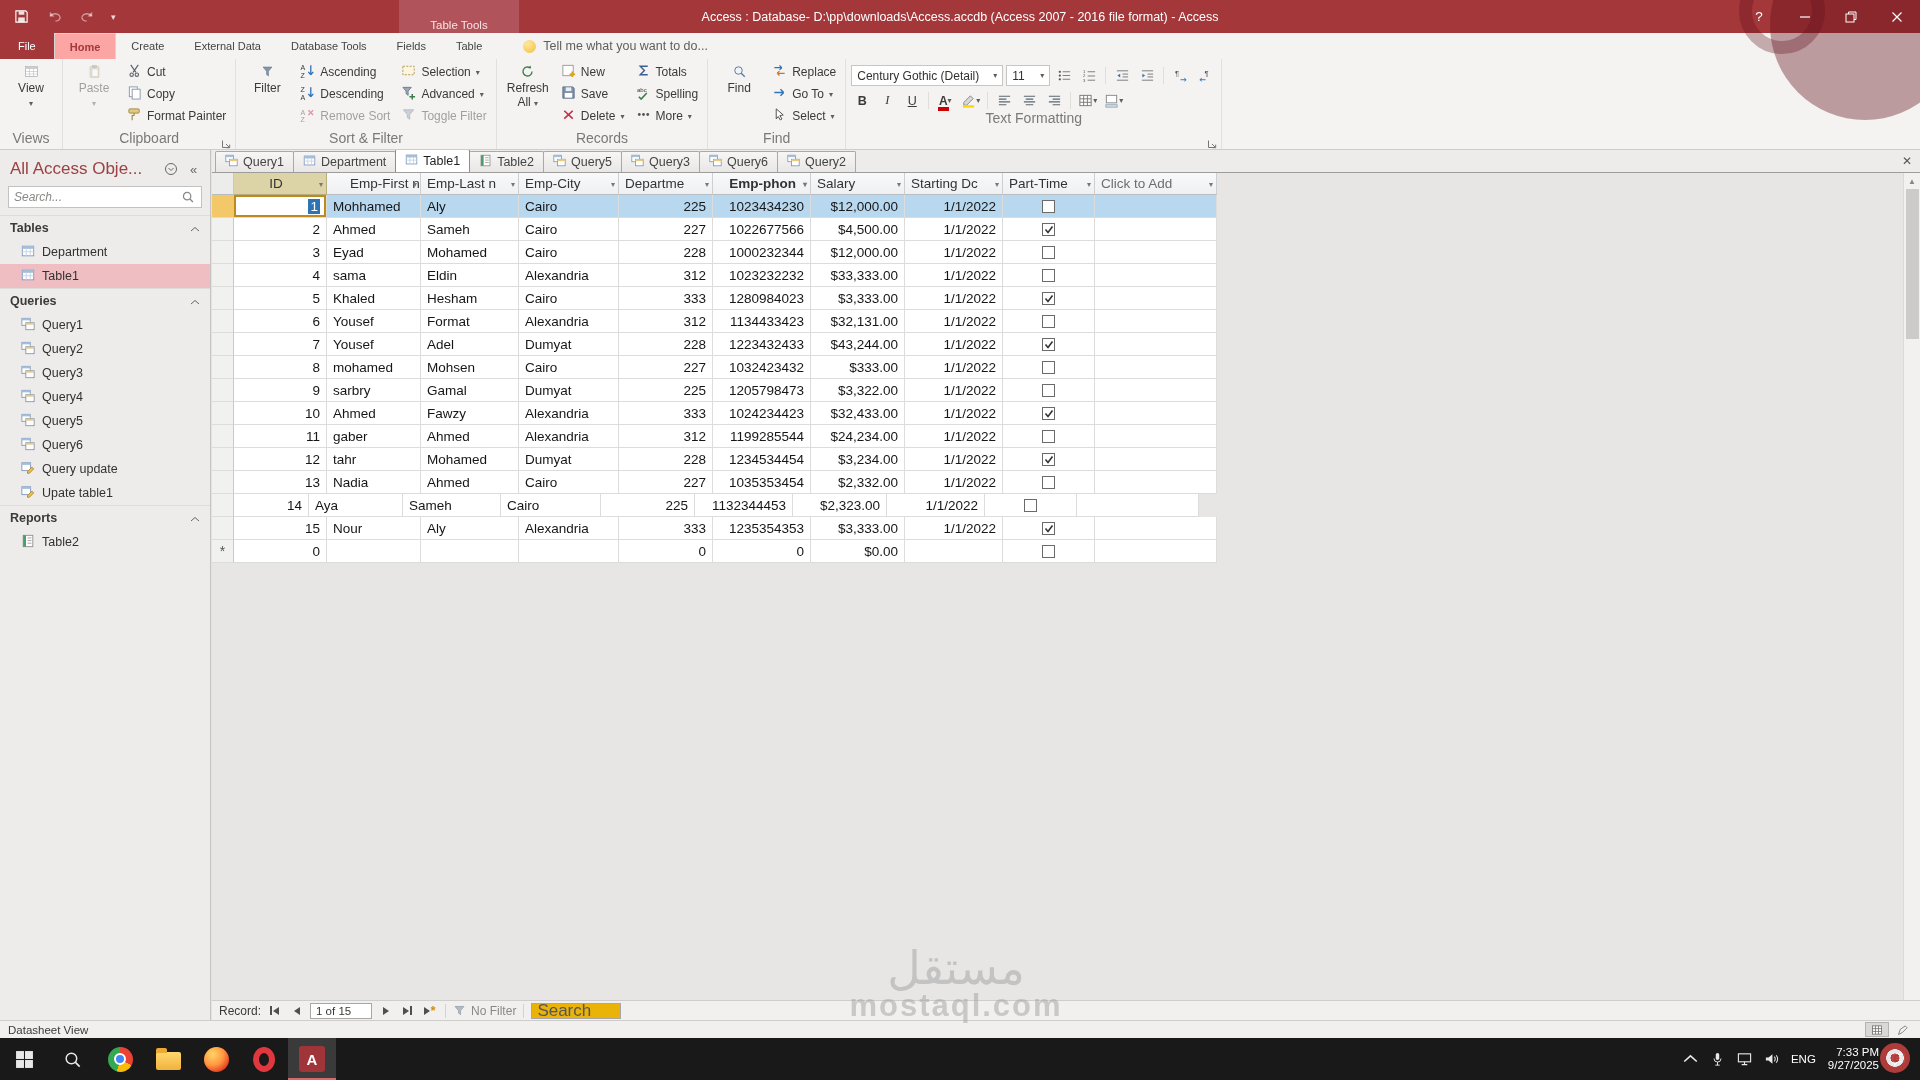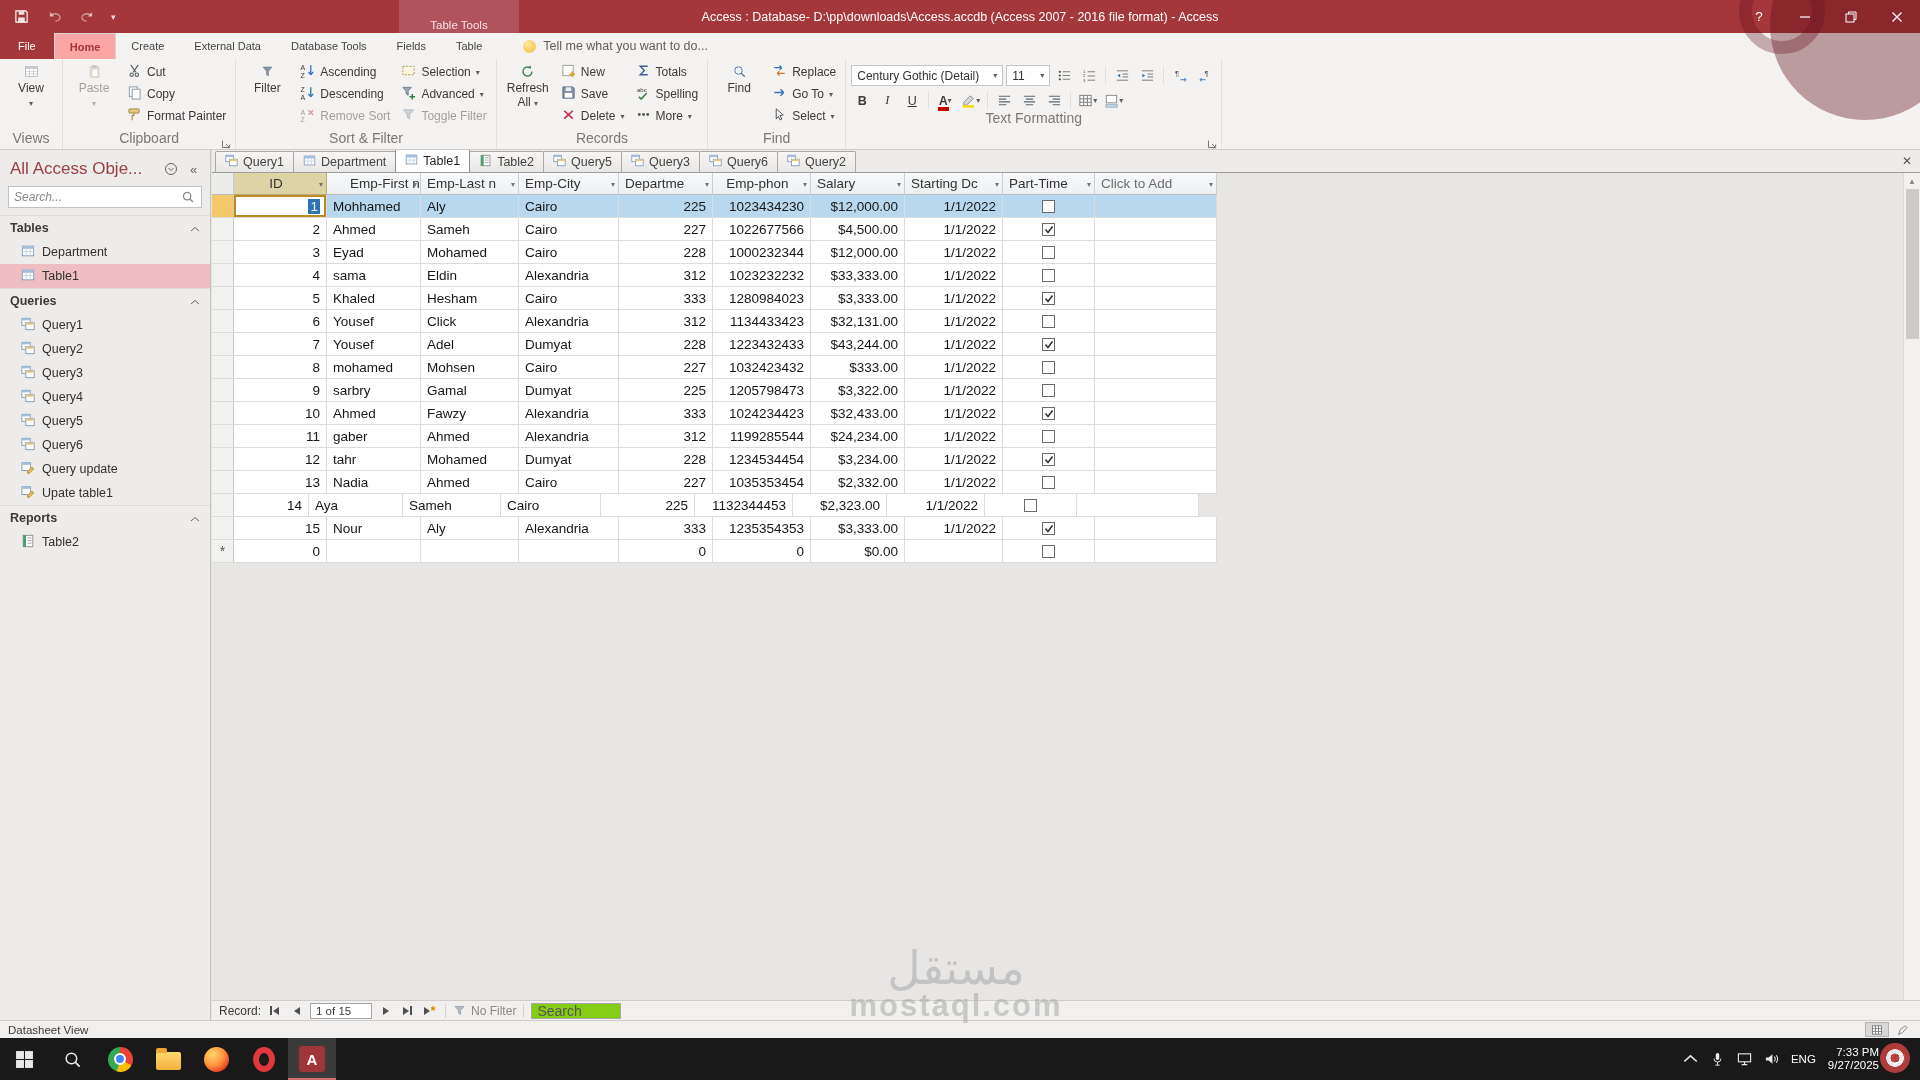--- a/index.html
+++ b/index.html
@@ -109,21 +109,21 @@
 .recordbar{position:absolute;left:0;right:0;bottom:0;height:20px;background:#f1f0ef;border-top:1px solid #cfcdcb;display:flex;align-items:center;gap:5px;padding-left:7px;font-size:12px;color:#3b3a39;}
 .navbtn{display:flex;align-items:center;justify-content:center;width:17px;height:16px;gap:1px;}
 .tri{width:0;height:0;border:4px solid transparent;}
 .tri.tl{border-right:6px solid #4f4f4f;border-left:none;}
 .tri.tr{border-left:6px solid #4f4f4f;border-right:none;}
 .nbar{width:2px;height:9px;background:#4f4f4f;}
 .recpos{width:62px;height:16px;background:#fff;border:1px solid #a9a7a5;font-size:11.5px;display:flex;align-items:center;padding-left:5px;}
 .star{color:#d98c00;font-weight:bold;font-size:13px;line-height:10px;}
 .filterbadge{display:flex;align-items:center;gap:5px;color:#8a8886;}
 .filterbadge svg{width:13px;height:13px;opacity:.7;}
-.recsearch{width:90px;height:16px;background:#84cc16;border:1px solid #a9a7a5;font-size:14px;color:#555;display:flex;align-items:center;padding-left:5px;}
+.recsearch{width:90px;height:16px;background:#eab308;border:1px solid #a9a7a5;font-size:17px;color:#555;display:flex;align-items:center;padding-left:5px;}
 .vsep{width:1px;height:14px;background:#d4d2d0;margin:0 2px;}
 
 
 .statusbar{position:absolute;left:0;right:0;top:1020px;height:18px;background:#f1f0ef;border-top:1px solid #cfcdcb;display:flex;align-items:center;font-size:11.5px;color:#3b3a39;padding-left:8px;z-index:2;}
 .sb-right{margin-left:auto;display:flex;gap:2px;margin-right:5px;}
 .sb-btn{width:24px;height:15px;display:flex;align-items:center;justify-content:center;}
 .sb-btn svg{width:12px;height:12px;}
 .sb-btn.on{background:#dad8d6;box-shadow:inset 0 0 0 1px #b5b3b1;}
 
 
@@ -775,21 +775,21 @@
                 <span class="hcaret">▾</span>
               </div>
               <div class="dcell" style="width:100px;justify-content:flex-start;">
                 <span>Emp-City</span>
                 <span class="hcaret">▾</span>
               </div>
               <div class="dcell" style="width:94px;justify-content:flex-start;">
                 <span>Departme</span>
                 <span class="hcaret">▾</span>
               </div>
-              <div class="dcell" style="width:98px;justify-content:center;">
+              <div class="dcell" style="width:98px;justify-content:flex-end;font-weight:bold;">
                 <span>Emp-phon</span>
                 <span class="hcaret">▾</span>
               </div>
               <div class="dcell" style="width:94px;justify-content:flex-start;">
                 <span>Salary</span>
                 <span class="hcaret">▾</span>
               </div>
               <div class="dcell" style="width:98px;justify-content:flex-start;">
                 <span>Starting Dc</span>
                 <span class="hcaret">▾</span>
@@ -885,21 +885,21 @@
                     <path d="M1.5 5.5l2.5 3 4.5-6" stroke="#333" stroke-width="1.6" fill="none"></path>
                   </svg>
                 </span>
               </div>
               <div class="dcell" style="width:122px;"></div>
             </div>
             <div class="drow">
               <div class="dsel"></div>
               <div class="dcell" style="width:93px;justify-content:flex-end;">6</div>
               <div class="dcell" style="width:94px;justify-content:flex-start;">Yousef</div>
-              <div class="dcell" style="width:98px;justify-content:flex-start;">Click</div>
+              <div class="dcell" style="width:98px;justify-content:flex-start;">Format</div>
               <div class="dcell" style="width:100px;justify-content:flex-start;">Alexandria</div>
               <div class="dcell" style="width:94px;justify-content:flex-end;">312</div>
               <div class="dcell" style="width:98px;justify-content:flex-end;">1134433423</div>
               <div class="dcell" style="width:94px;justify-content:flex-end;">$32,131.00</div>
               <div class="dcell" style="width:98px;justify-content:flex-end;">1/1/2022</div>
               <div class="dcell" style="width:92px;justify-content:center;">
                 <span class="cb"></span>
               </div>
               <div class="dcell" style="width:122px;"></div>
             </div>

